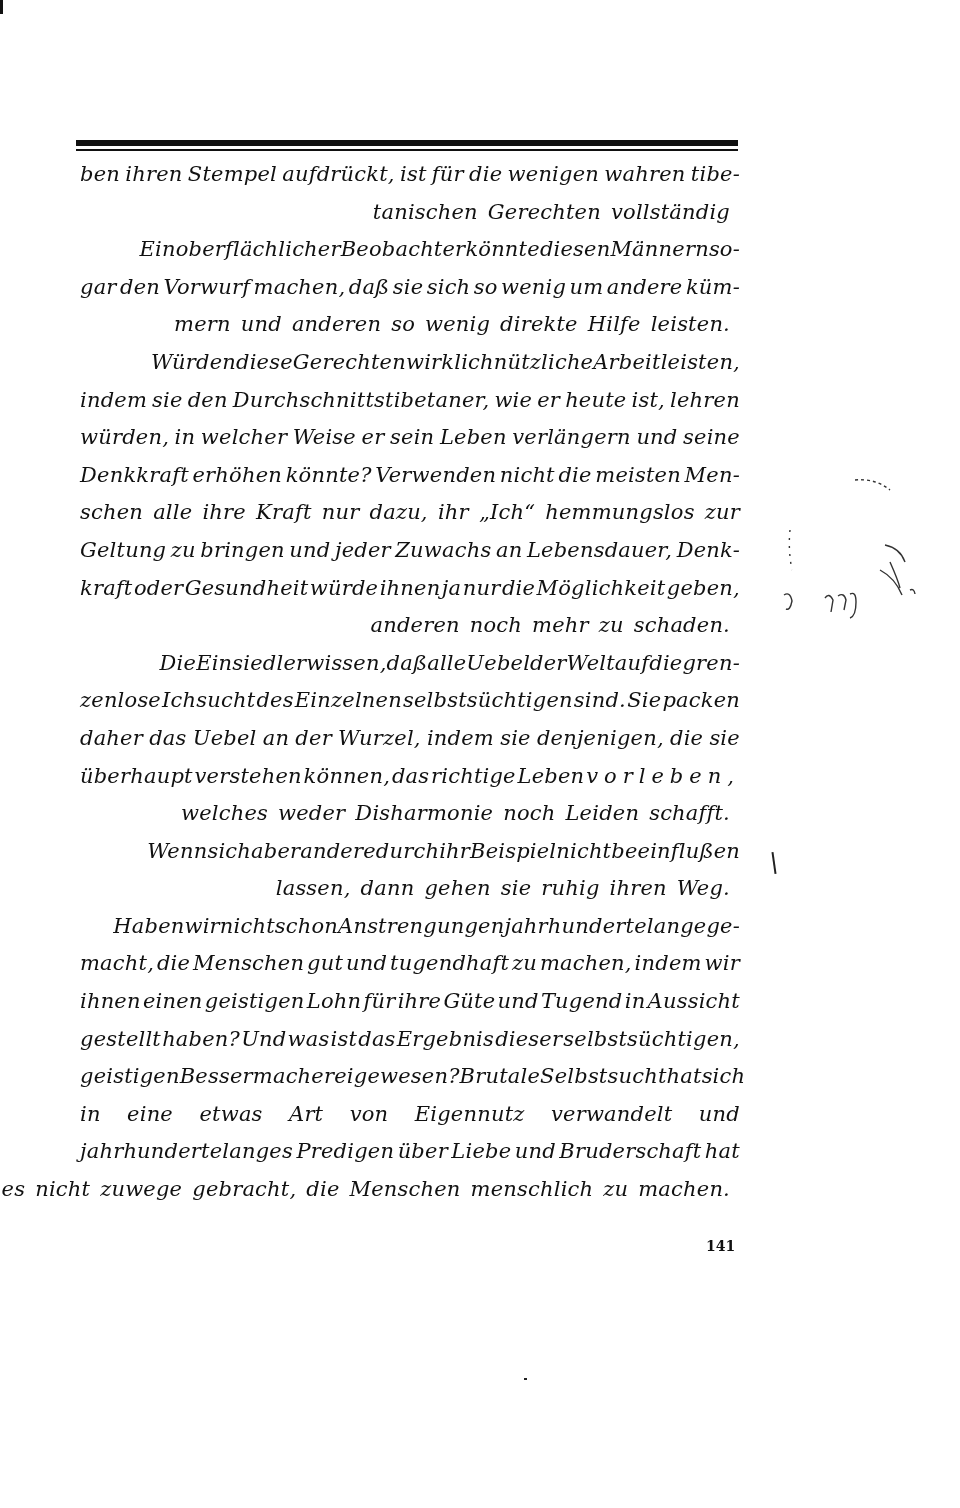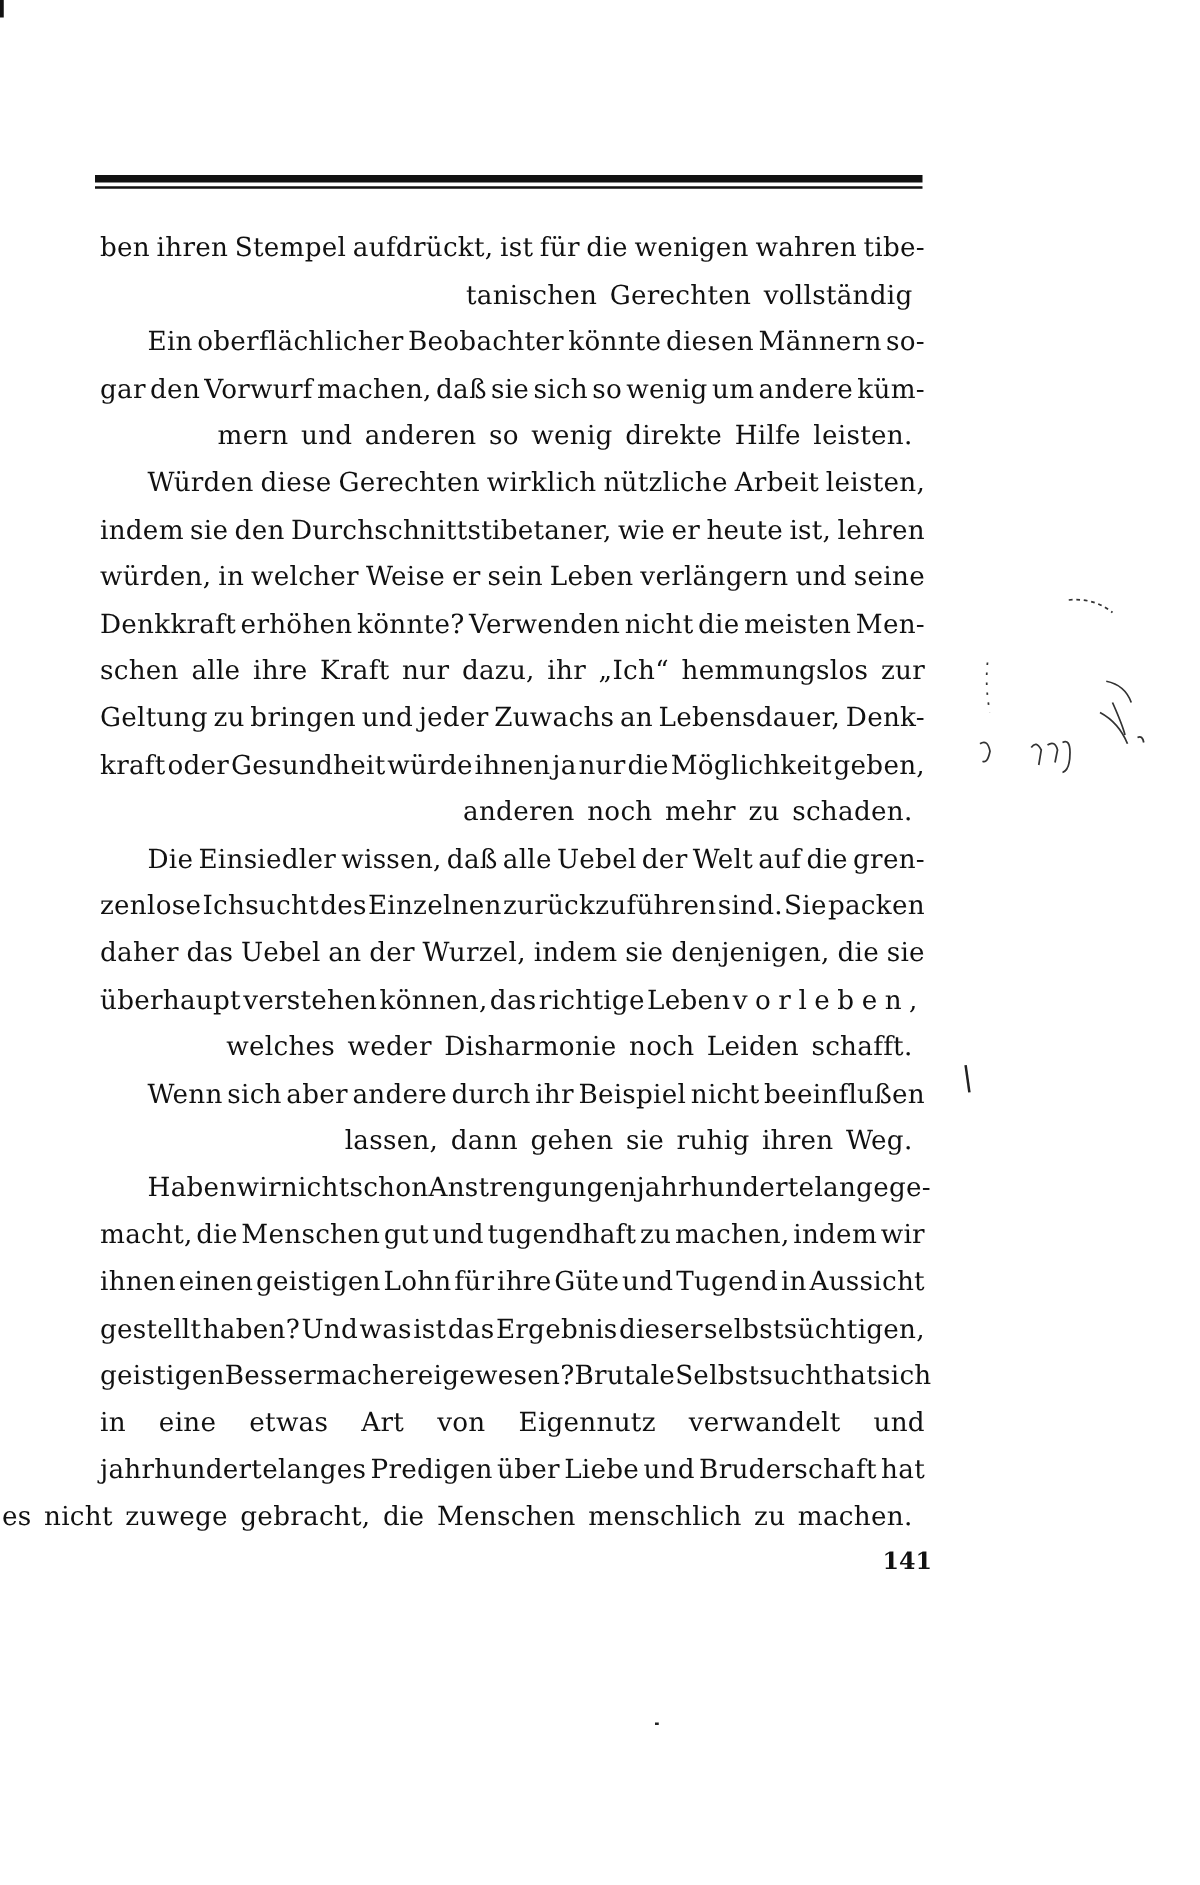--- a/index.html
+++ b/index.html
@@ -1,27 +1,27 @@
 <!DOCTYPE html>
 <html><head>
 <meta charset="utf-8">
 <style>
   html, body { margin: 0; padding: 0; background: #ffffff; }
   body { width: 960px; height: 1508px; position: relative; overflow: hidden; font-family: "DejaVu Serif", serif; color: #111; }
   .corner-mark { position: absolute; left: 0; top: 0; width: 3px; height: 14px; background: #111; }
   .rule { position: absolute; left: 76px; width: 662px; background: #111; }
   .rule.thick { top: 140px; height: 6px; }
   .rule.thin { top: 149px; height: 2px; }
-  .text-block { position: absolute; left: 80px; top: 180px; width: 660px; }
+  .text-block { position: absolute; left: 80px; top: 156px; width: 660px; font-style: italic; }
   .line { height: 37.6px; line-height: 37.6px; font-size: 21px; white-space: nowrap; display: flex; justify-content: space-between; letter-spacing: 0.2px; }
   .line.last { justify-content: flex-end; }
   .line.last span.w { margin-right: 10px; }
-  .line.indent { padding-left: 38px; }
+  .line.indent { padding-left: 38px; justify-content: flex-end; }
   .spaced { letter-spacing: 6px; }
-  .page-number { position: absolute; left: 706px; top: 1238px; font-family: "DejaVu Serif", serif; font-weight: bold; font-size: 19px; }
+  .page-number { position: absolute; left: 706px; top: 1238px; font-family: "DejaVu Serif", serif; font-weight: bold; font-size: 14px; }
   .margin-scribble { position: absolute; left: 780px; top: 470px; width: 150px; height: 150px; }
   .margin-tick { position: absolute; left: 773px; top: 852px; width: 2px; height: 22px; background: #222; transform: rotate(-8deg); }
   .speck { position: absolute; left: 524px; top: 1378px; width: 3px; height: 2px; background: #222; }
 </style>
 </head>
 <body>
 
 <div class="corner-mark"></div>
 <div class="rule thick"></div>
 <div class="rule thin"></div>
@@ -172,21 +172,21 @@
       <span class="w">Welt</span>
       <span class="w">auf</span>
       <span class="w">die</span>
       <span class="w">gren-</span>
     </div>
     <div class="line">
       <span class="w">zenlose</span>
       <span class="w">Ichsucht</span>
       <span class="w">des</span>
       <span class="w">Einzelnen</span>
-      <span class="w">zurückzuführen</span>
+      <span class="w">selbstsüchtigen</span>
       <span class="w">sind.</span>
       <span class="w">Sie</span>
       <span class="w">packen</span>
     </div>
     <div class="line">
       <span class="w">daher</span>
       <span class="w">das</span>
       <span class="w">Uebel</span>
       <span class="w">an</span>
       <span class="w">der</span>

